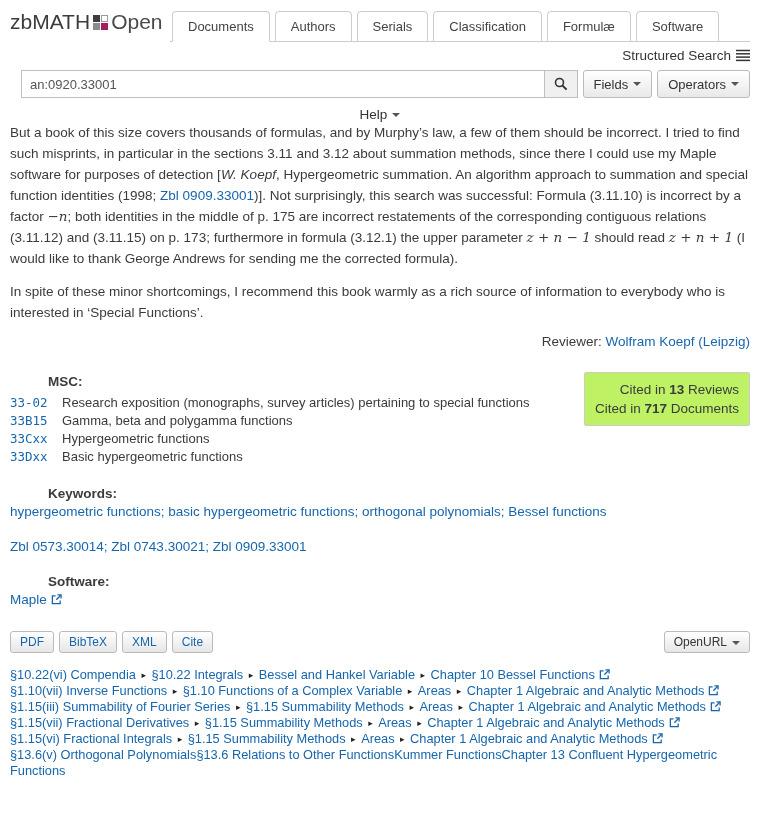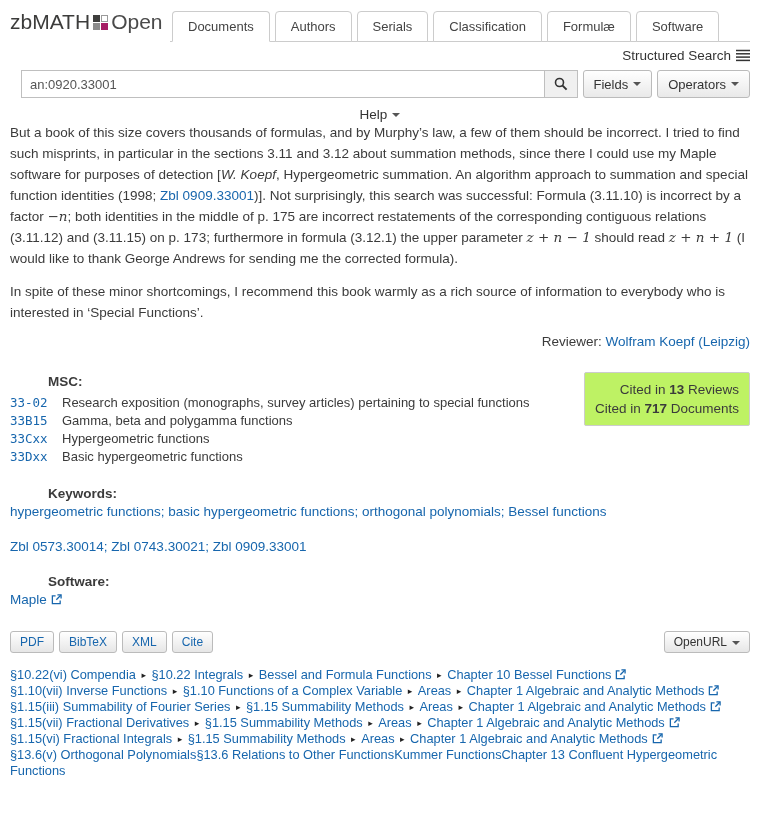--- a/index.html
+++ b/index.html
@@ -202,21 +202,21 @@
     <button class="mini-btn">PDF</button>
         <button class="mini-btn">BibTeX</button>
         <button class="mini-btn">XML</button>
         <button class="mini-btn">Cite</button>
       </span>
     <button class="openurl"><span>OpenURL</span><i class="caret"></i></button>
   </div>
 
   <div class="dlmf">
     <div class="dlmf-rows">
-        <div class="dlmf-row"><a>§10.22(vi) Compendia</a><span class="dlmf-sep"> ▸ </span><a>§10.22 Integrals</a><span class="dlmf-sep"> ▸ </span><a>Bessel and Formula Functions</a><span class="dlmf-sep"> ▸ </span><a>Chapter 10 Bessel Functions</a><svg class="ext-icon" width="11" height="11" viewBox="0 0 12 12">
+        <div class="dlmf-row"><a>§10.22(vi) Compendia</a><span class="dlmf-sep"> ▸ </span><a>§10.22 Integrals</a><span class="dlmf-sep"> ▸ </span><a>Bessel and Hankel Variable</a><span class="dlmf-sep"> ▸ </span><a>Chapter 10 Bessel Functions</a><svg class="ext-icon" width="11" height="11" viewBox="0 0 12 12">
             <path d="M5 2 H1.5 V10.5 H10 V7" fill="none" stroke="currentColor" stroke-width="1.4"></path>
             <path d="M7 1 H11 V5" fill="none" stroke="currentColor" stroke-width="1.4"></path>
             <path d="M10.6 1.4 L5.8 6.2" fill="none" stroke="currentColor" stroke-width="1.4"></path>
           </svg></div>
         <div class="dlmf-row"><a>§1.10(vii) Inverse Functions</a><span class="dlmf-sep"> ▸ </span><a>§1.10 Functions of a Complex Variable</a><span class="dlmf-sep"> ▸ </span><a>Areas</a><span class="dlmf-sep"> ▸ </span><a>Chapter 1 Algebraic and Analytic Methods</a><svg class="ext-icon" width="11" height="11" viewBox="0 0 12 12">
             <path d="M5 2 H1.5 V10.5 H10 V7" fill="none" stroke="currentColor" stroke-width="1.4"></path>
             <path d="M7 1 H11 V5" fill="none" stroke="currentColor" stroke-width="1.4"></path>
             <path d="M10.6 1.4 L5.8 6.2" fill="none" stroke="currentColor" stroke-width="1.4"></path>
           </svg></div>
         <div class="dlmf-row"><a>§1.15(iii) Summability of Fourier Series</a><span class="dlmf-sep"> ▸ </span><a>§1.15 Summability Methods</a><span class="dlmf-sep"> ▸ </span><a>Areas</a><span class="dlmf-sep"> ▸ </span><a>Chapter 1 Algebraic and Analytic Methods</a><svg class="ext-icon" width="11" height="11" viewBox="0 0 12 12">

